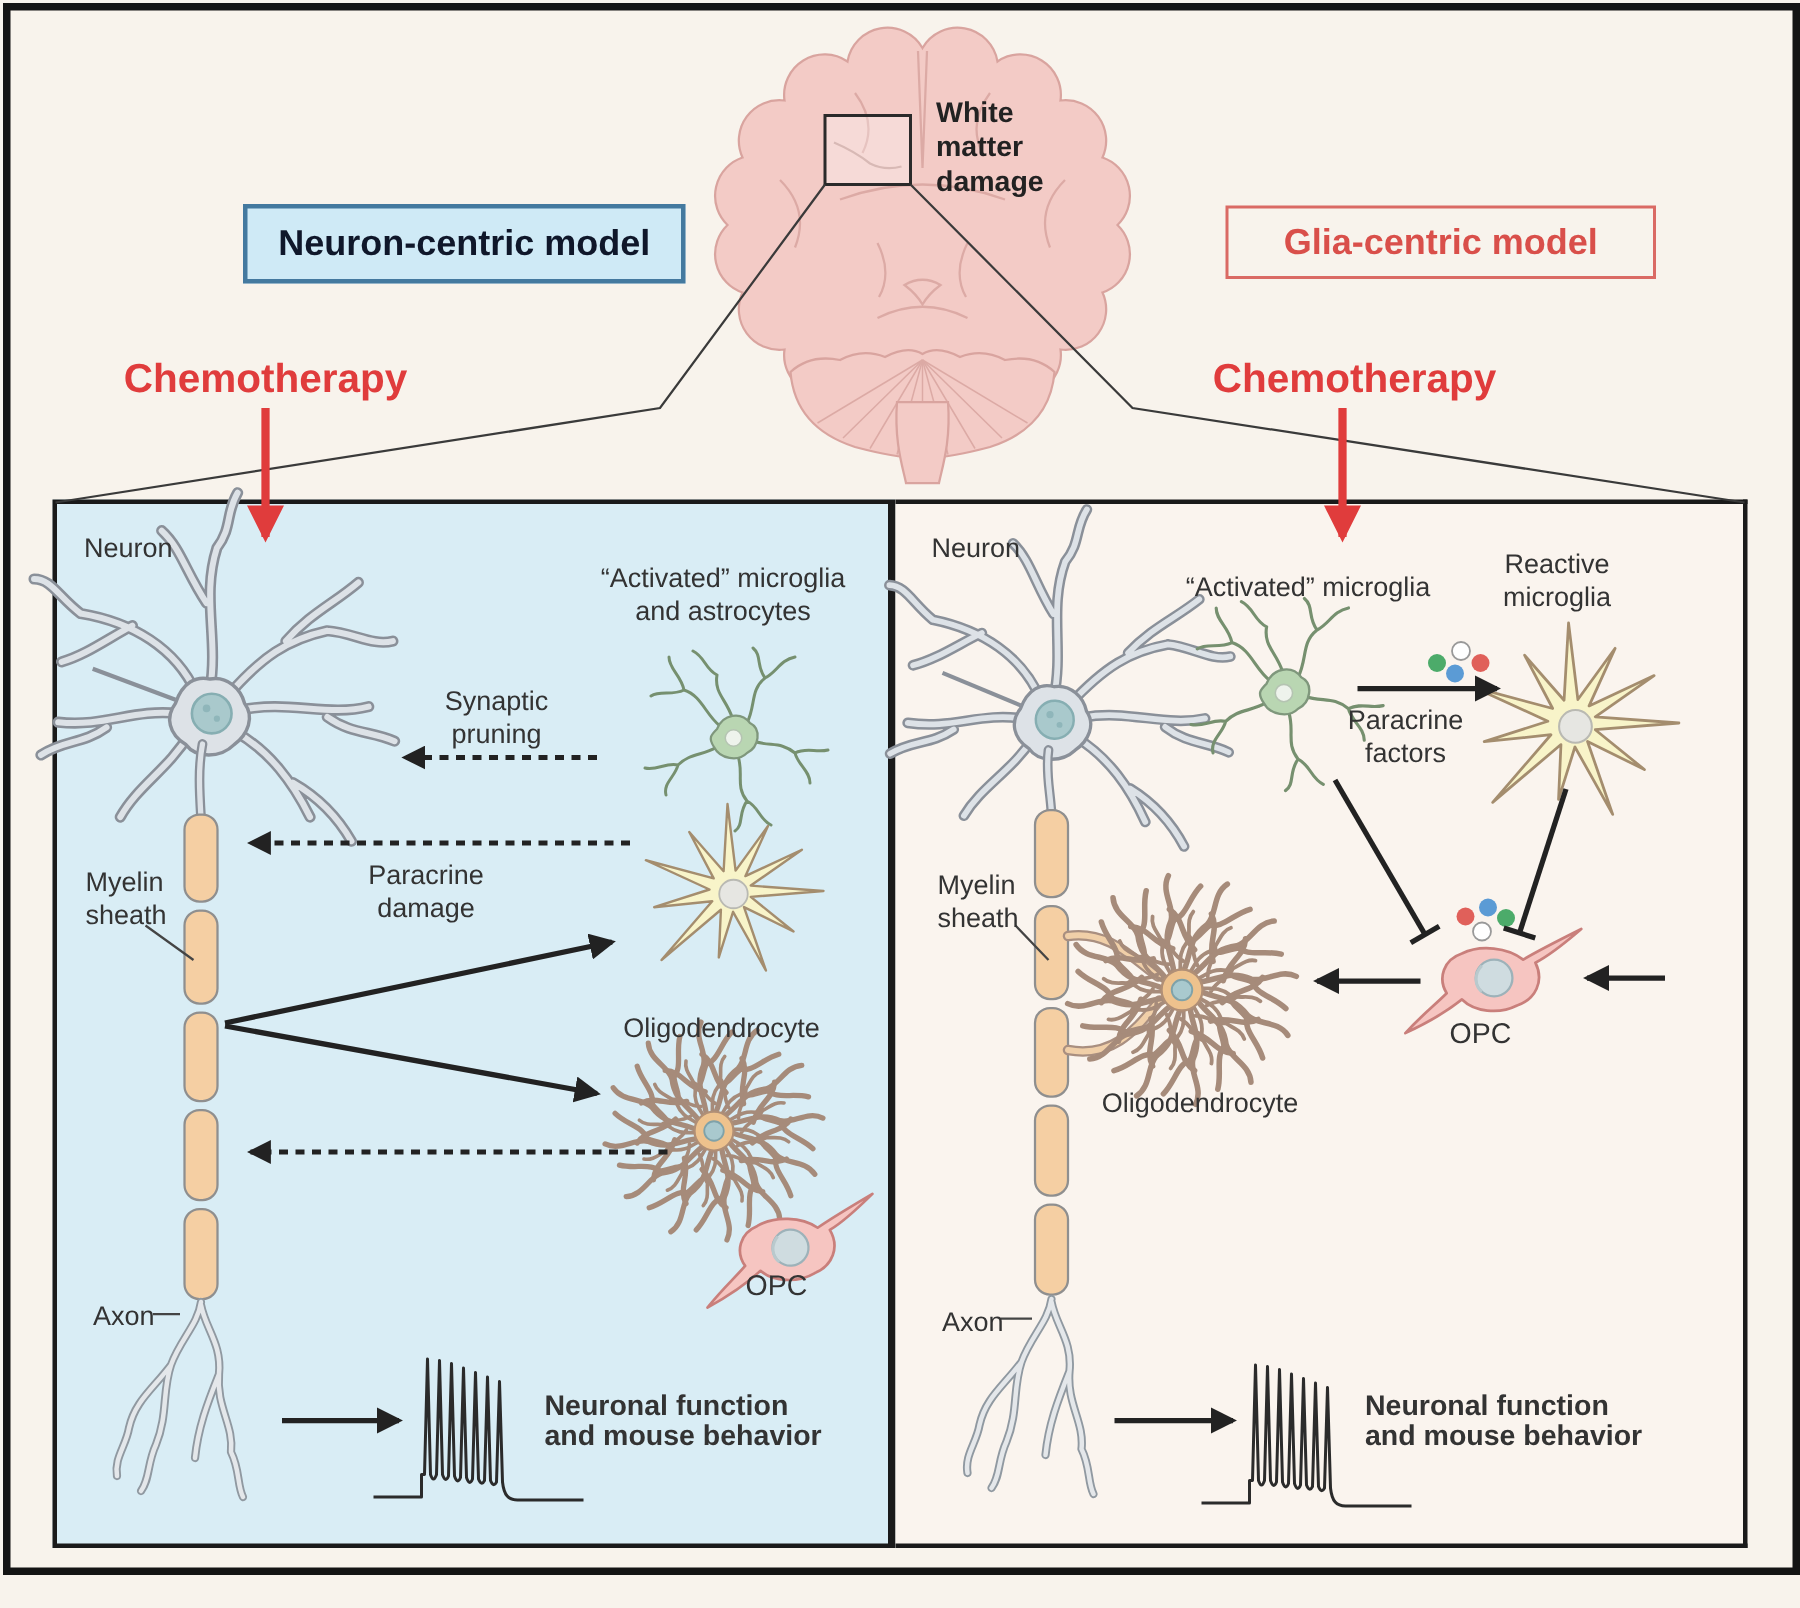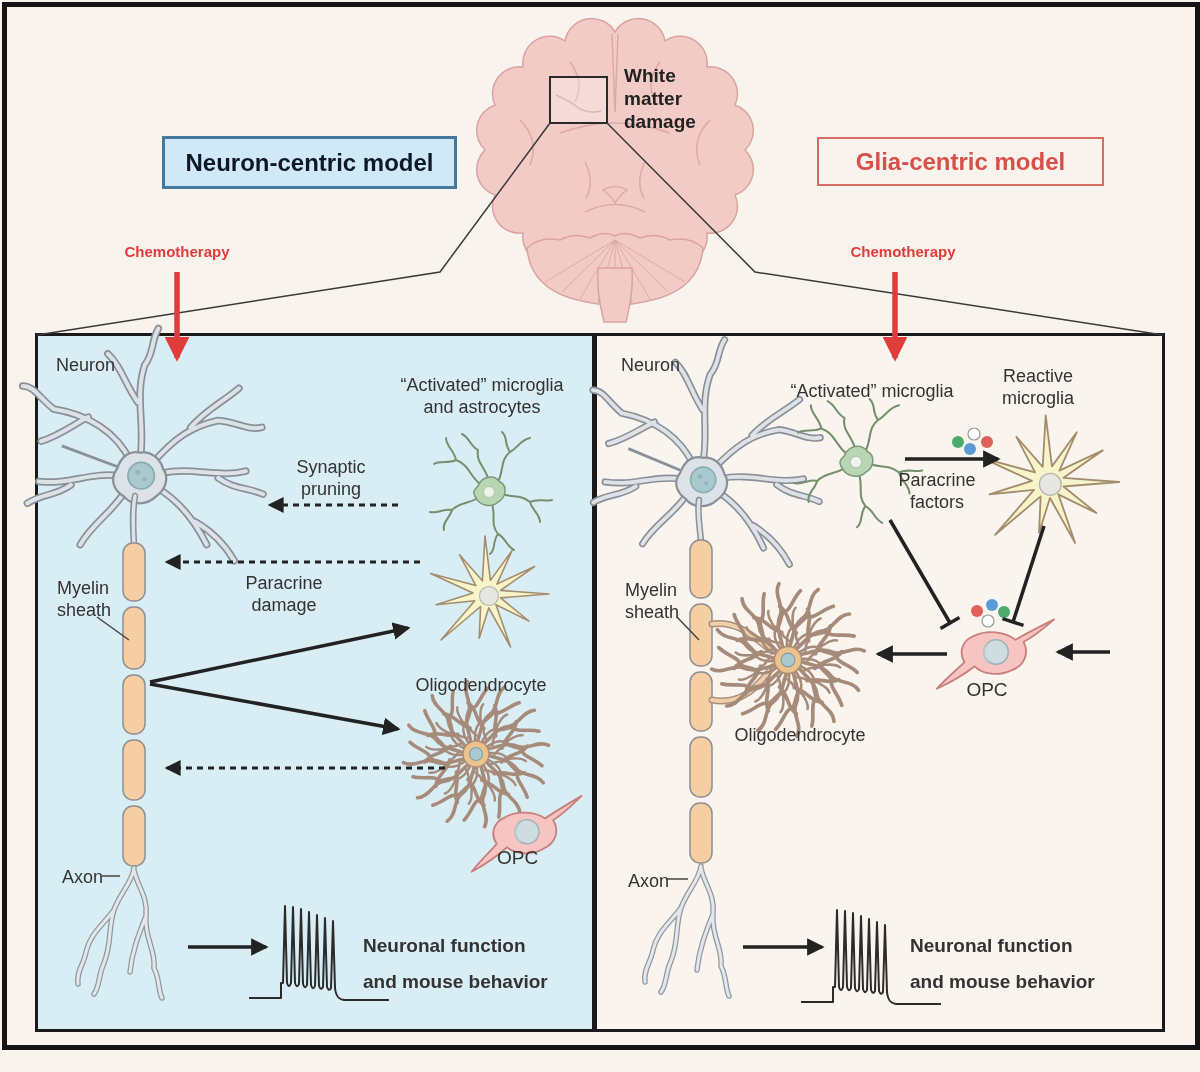--- a/index.html
+++ b/index.html
@@ -12,22 +12,22 @@
   svg#art{position:absolute;left:0;top:0;z-index:3;}
   .lbl{position:absolute;z-index:4;font-size:18px;line-height:22px;color:#333;white-space:pre-line;}
   .c{text-align:center;transform:translateX(-50%);}
   .b{font-weight:bold;}
   .modelbox{position:absolute;z-index:4;display:flex;align-items:center;justify-content:center;
             font-weight:bold;font-size:24px;}
   #box-neuron-model{left:162px;top:136px;width:289px;height:47px;background:#cfeaf6;
             border:3px solid #44799f;color:#0f172a;}
   #box-glia-model{left:777px;top:137px;width:283px;height:45px;background:transparent;
             border:2px solid #da6a64;color:#d94f4a;margin-left:40px;}
-  .chemo{font-size:15px;font-weight:bold;color:#e03c3c;}
-  .outcome{font-size:19px;line-height:36px;font-weight:bold;}
+  .chemo{font-size:27px;font-weight:bold;color:#e03c3c;}
+  .outcome{font-size:19px;line-height:20px;font-weight:bold;}
   
   .o{fill:none;stroke:#8a9099;stroke-width:6.5;stroke-linecap:round;}
   .i{fill:none;stroke:#dde2e7;stroke-width:3.5;stroke-linecap:round;}
   .oa{fill:none;stroke:#9099a1;stroke-width:5.5;stroke-linecap:round;}
   .ia{fill:none;stroke:#e4e7ea;stroke-width:3;stroke-linecap:round;}
   .mg{fill:none;stroke:#76906f;stroke-width:2;stroke-linecap:round;}
   .ob{fill:none;stroke:#a68b7a;stroke-width:2.2;stroke-linecap:round;}
   .blk{stroke:#222;stroke-width:3.5;fill:none;}
   .dash{stroke:#222;stroke-width:3.2;fill:none;stroke-dasharray:6 5;}
   .brainline{stroke:#dcaaa5;stroke-width:1.5;fill:none;}

